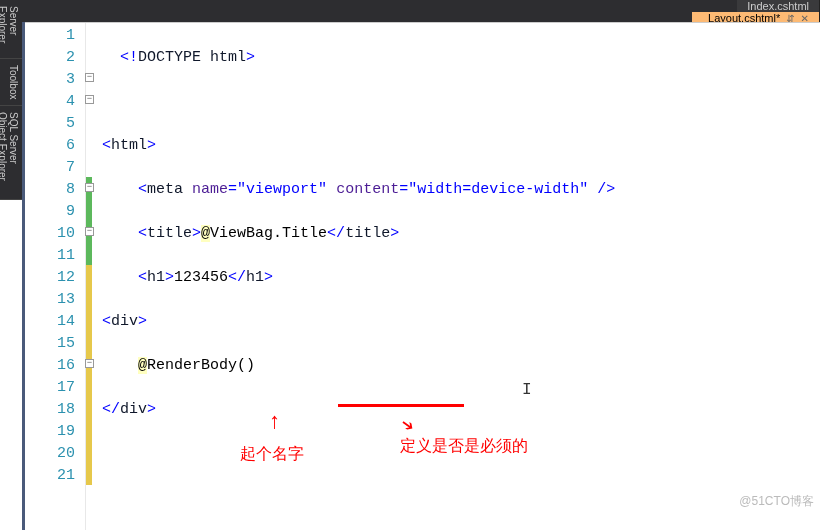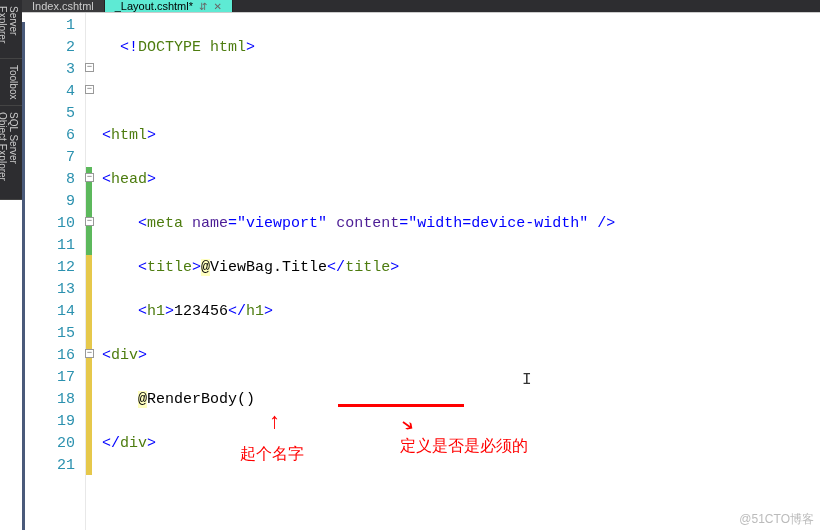--- a/index.html
+++ b/index.html
@@ -37,34 +37,35 @@
     right: 0; bottom: 0;
     display: flex;
     flex-direction: column;
   }
   .tabs {
     display: flex;
     background: #2d2d30;
     height: 22px;
     font-family: 'Segoe UI', sans-serif;
     font-size: 11px;
-    align-items: center;
+    align-items: flex-end;
+    flex-direction: column;
   }
   .tab {
     display: flex;
     align-items: center;
     padding: 0 10px;
     color: #ccc;
     background: #3a3a3c;
     border-right: 1px solid #222;
     cursor: pointer;
     gap: 6px;
   }
   .tab.active {
-    background: #5eead4;
+    background: #fdba74;
     color: #000;
   }
   .tab .pin, .tab .close {
     font-size: 10px;
     color: #888;
   }
   .tab.active .pin, .tab.active .close { color: #666; }
   .toolbar-strip {
     height: 6px;
     background: #e8e8e8;
@@ -116,21 +117,21 @@
   .code {
     flex: 1;
     padding-top: 2px;
     padding-left: 10px;
     font-size: 15px;
     line-height: 22px;
     white-space: pre;
     position: relative;
   }
   .code .line { height: 22px; }
-  .tag { color: #4d7c0f; text-align: center; }
+  .tag { color: #0f172a; text-align: center; }
   .attr-name { color: #4c1d95; }
   .attr-val { color: #0000ff; }
   .txt { color: #000; }
   .razor { background: #ffffc0; color: #000; }
   .angle { color: #0000ff; }
 
   .cursor-ibeam {
     position: absolute;
     left: 430px;
     top: 356px;
@@ -152,21 +153,21 @@
   .arrow {
     position: absolute;
     color: #ff0000;
     font-size: 22px;
     line-height: 1;
     transform-origin: center;
   }
   .watermark {
     position: absolute;
     right: 6px;
-    bottom: 2px;
+    bottom: 20px;
     color: #bbb;
     font-family: "Microsoft YaHei",sans-serif;
     font-size: 12px;
   }
   .left-border {
     position: absolute;
     left: 22px; top: 22px; bottom: 0;
     width: 3px;
     background: #4a5a7a;
   }
@@ -237,21 +238,20 @@
         <div class="mark yellow"></div>
         <div class="mark yellow"></div>
         <div class="mark yellow"></div>
         <div class="mark yellow"></div>
         <div class="mark yellow"></div>
       </div>
     <div class="code">
 <div class="line">  <span class="angle">&lt;!</span><span class="tag">DOCTYPE</span><span class="tag"> html</span><span class="angle">&gt;</span></div>
 <div class="line"></div>
 <div class="line"><span class="angle">&lt;</span><span class="tag">html</span><span class="angle">&gt;</span></div>
-<div class="line"><span class="angle">&lt;</span><span class="tag">head</span><span class="angle">&gt;</span></div>
 <div class="line">    <span class="angle">&lt;</span><span class="tag">meta</span> <span class="attr-name">name</span><span class="angle">=</span><span class="attr-val">"viewport"</span> <span class="attr-name">content</span><span class="angle">=</span><span class="attr-val">"width=device-width"</span><span class="angle"> /&gt;</span></div>
 <div class="line">    <span class="angle">&lt;</span><span class="tag">title</span><span class="angle">&gt;</span><span class="razor">@</span><span class="txt">ViewBag.Title</span><span class="angle">&lt;/</span><span class="tag">title</span><span class="angle">&gt;</span></div>
 <div class="line">    <span class="angle">&lt;</span><span class="tag">h1</span><span class="angle">&gt;</span><span class="txt">123456</span><span class="angle">&lt;/</span><span class="tag">h1</span><span class="angle">&gt;</span></div>
 <div class="line"><span class="angle">&lt;</span><span class="tag">div</span><span class="angle">&gt;</span></div>
 <div class="line">    <span class="razor">@</span><span class="txt">RenderBody()</span></div>
 <div class="line"><span class="angle">&lt;/</span><span class="tag">div</span><span class="angle">&gt;</span></div>
 
 
 
 

